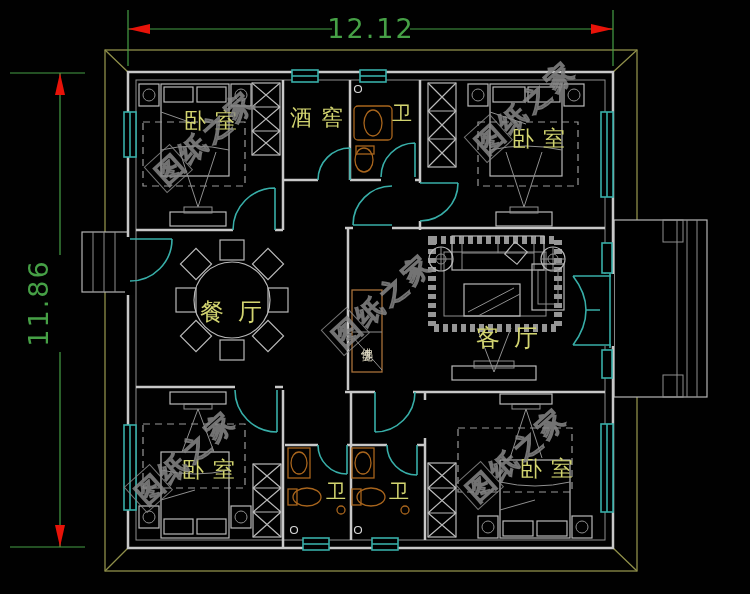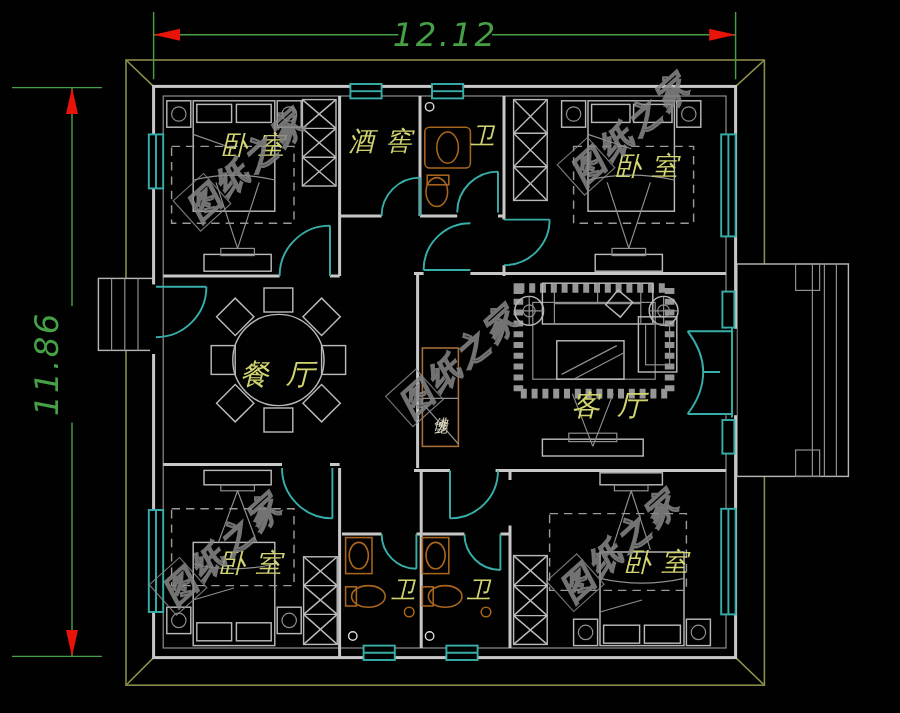--- a/index.html
+++ b/index.html
@@ -1,17 +1,17 @@
 <!DOCTYPE html>
 <html><head>
 <meta charset="utf-8">
 <style>
   html,body{margin:0;padding:0;background:#000;}
   .stage{position:relative;width:750px;height:594px;background:#010101;overflow:hidden;
-         font-family:"DejaVu Sans",sans-serif;font-style:italic;}
+         font-family:"DejaVu Sans",sans-serif;}
   svg{display:block;}
   text{font-family:"DejaVu Sans",sans-serif;}
   .dim-text{fill:#46a046;font-size:27px;letter-spacing:2px;}
   .room-label{fill:#d2d470;font-size:22px;letter-spacing:9px;}
   .room-label-wide{fill:#d2d470;font-size:24px;letter-spacing:14px;}
   .room-label-small{fill:#d2d470;font-size:20px;}
   .shrine-label{fill:#ded9c2;font-size:12px;letter-spacing:2px;}
   .watermark-text{fill:#101010;stroke:#878787;stroke-width:1px;font-size:27px;font-weight:bold;letter-spacing:4px;}
   .wall{stroke:#c8c8c8;stroke-width:2.5;fill:none;}
   .wall-thin{stroke:#8f8f8f;stroke-width:1;fill:none;}

